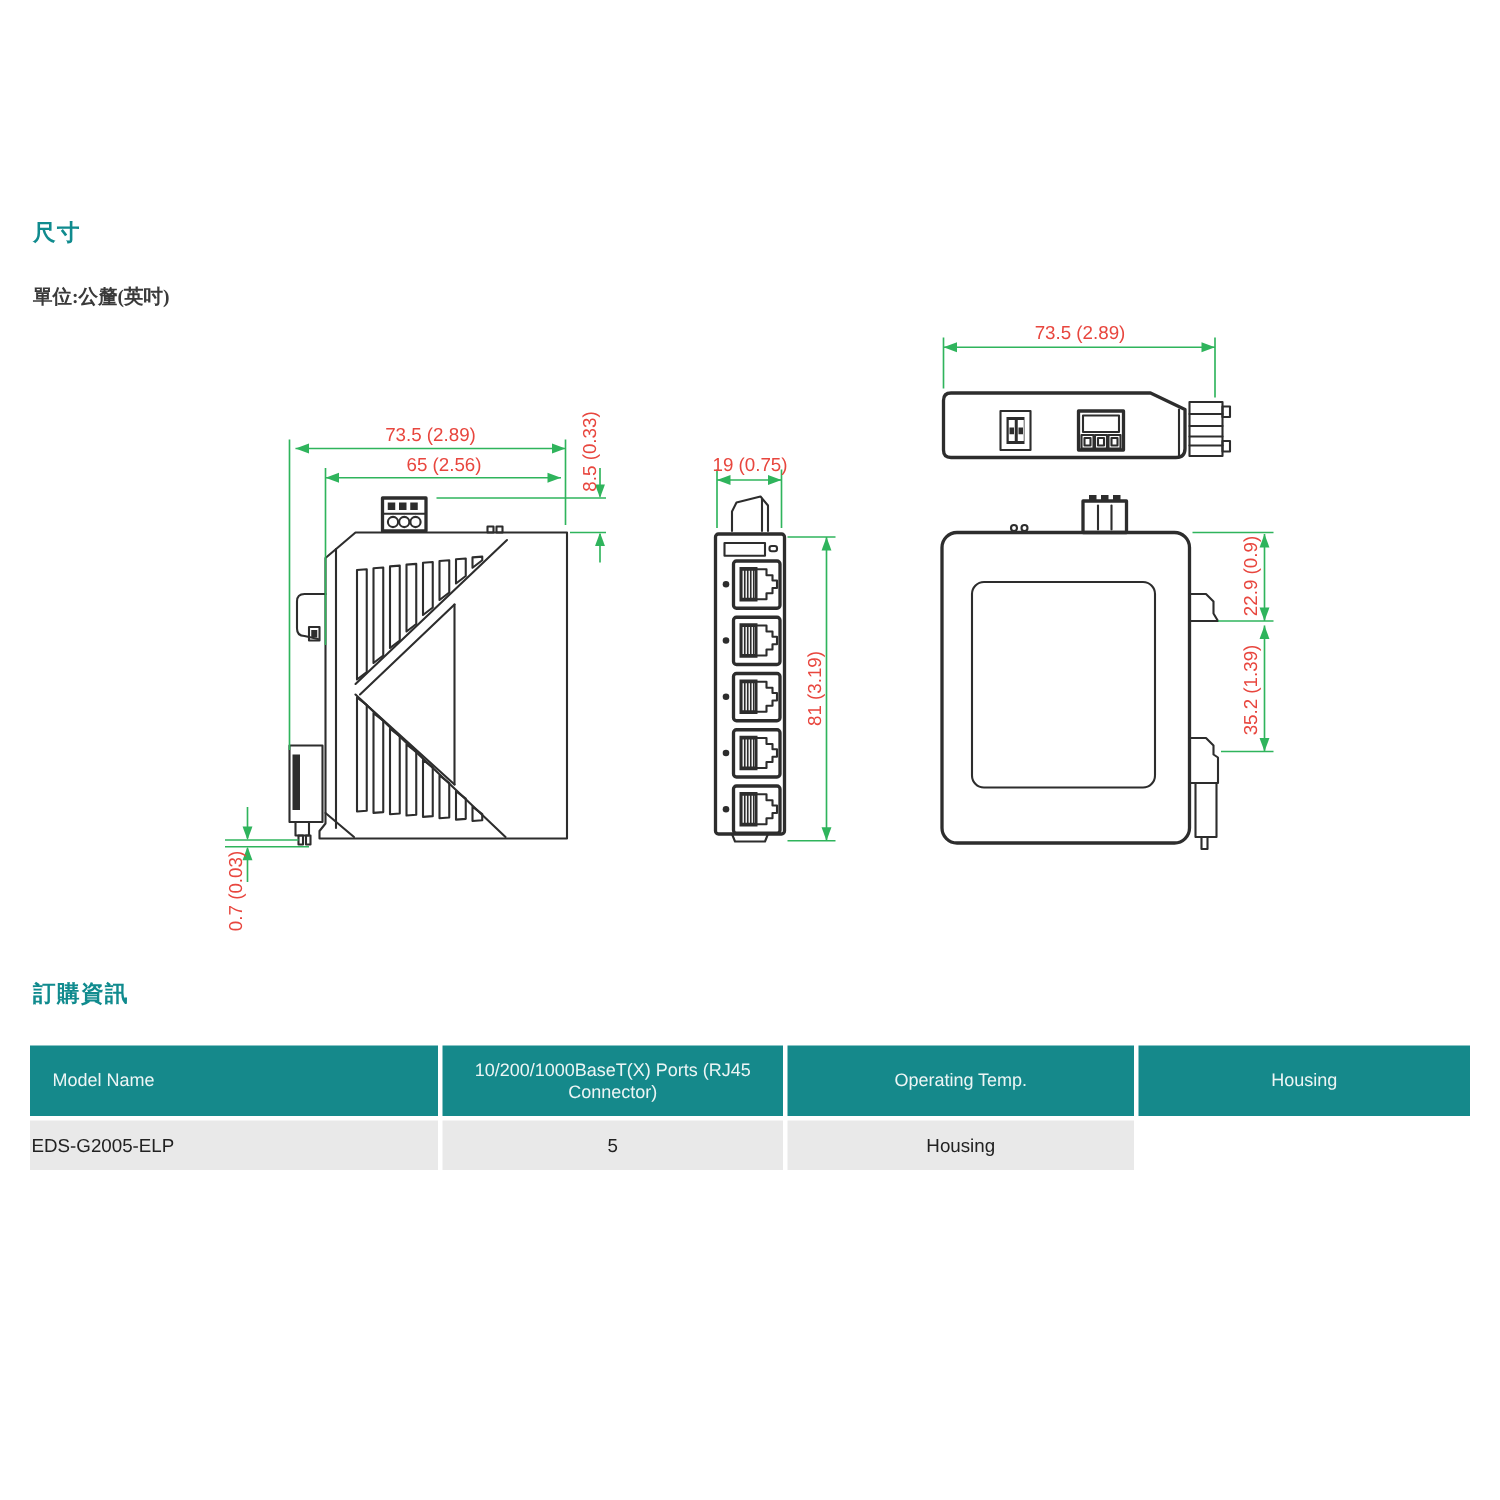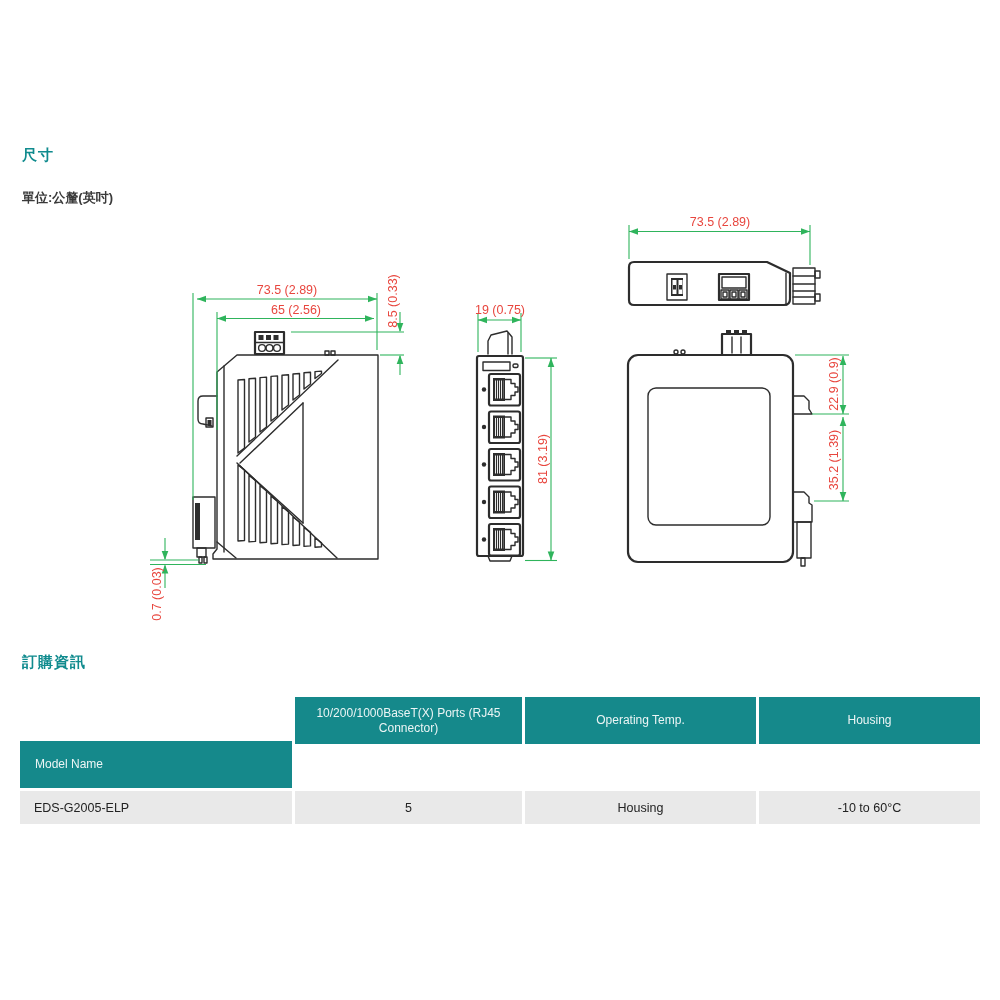--- a/index.html
+++ b/index.html
@@ -2,36 +2,36 @@
 <html><head>
 <meta charset="utf-8">
 <style>
   html,body{margin:0;padding:0;background:#fff;}
   body{width:1000px;height:1000px;position:relative;font-family:"Liberation Sans",sans-serif;overflow:hidden;}
   .page{position:absolute;inset:0;background:#fff;}
 
   .sec-title{position:absolute;left:22px;font-size:15px;font-weight:bold;color:#108b8e;letter-spacing:1px;}
   #dim-title{top:146px;}
   #order-title{top:653px;text-align:center;}
-  .unit-note{position:absolute;left:22px;top:189px;font-size:13px;font-weight:bold;color:#3a3a3a;}
+  .unit-note{position:absolute;left:22px;top:189px;font-size:13px;font-weight:bold;color:#3a3a3a;font-family:Liberation Serif, serif;}
 
   svg text.dim{fill:#e8463e;font-size:12.5px;font-family:"Liberation Sans",sans-serif;}
   .bk{stroke:#2d2d2d;fill:none;stroke-width:1.4;stroke-linejoin:round;stroke-linecap:round;}
   .bk2{stroke:#2d2d2d;fill:none;stroke-width:2.2;stroke-linejoin:round;}
   .bkf{fill:#2d2d2d;stroke:none;}
   .grn{stroke:#2fb45c;fill:none;stroke-width:1.1;}
   .gaf{fill:#2fb45c;stroke:none;}
   .wt{stroke:#ffffff;stroke-width:0.9;}
 
   .order-table{position:absolute;left:20px;top:697px;width:960px;display:grid;
     grid-template-columns:272px 227px 231px 221px;grid-auto-rows:auto;gap:3px;background:#fff;}
   .th{background:#15898b;color:#ecf5f5;font-size:12px;height:47px;display:flex;align-items:center;justify-content:center;text-align:center;line-height:15px;padding:0 18px;box-sizing:border-box;}
-  .th.first{justify-content:flex-start;text-align:center;padding-left:15px;margin-top:44px;}
+  .th.first{justify-content:flex-start;text-align:center;padding-left:15px;}
   .td{background:#e9e9e9;color:#222;font-size:12.5px;height:33px;display:flex;align-items:center;justify-content:center;box-sizing:border-box;}
-  .td.first{justify-content:flex-start;padding-left:14px;}
+  .td.first{justify-content:flex-start;padding-left:1px;}
 </style>
 </head>
 <body>
 
 <div class="page">
 
   <div class="sec-title" id="dim-title">尺寸</div>
   <div class="unit-note">單位:公釐(英吋)</div>
 
   <svg width="1000" height="660" viewBox="0 0 1000 660" style="position:absolute;left:0;top:0;">
@@ -240,16 +240,15 @@
 
   <div class="order-table">
     <div class="th first">Model Name</div>
     <div class="th">10/200/1000BaseT(X) Ports (RJ45 Connector)</div>
     <div class="th">Operating Temp.</div>
     <div class="th">Housing</div>
 
     <div class="td first">EDS-G2005-ELP</div>
     <div class="td">5</div>
     <div class="td">Housing</div>
-    <div class="td">-10 to 60°C</div>
   </div>
 
 </div>
 
 </body></html>

